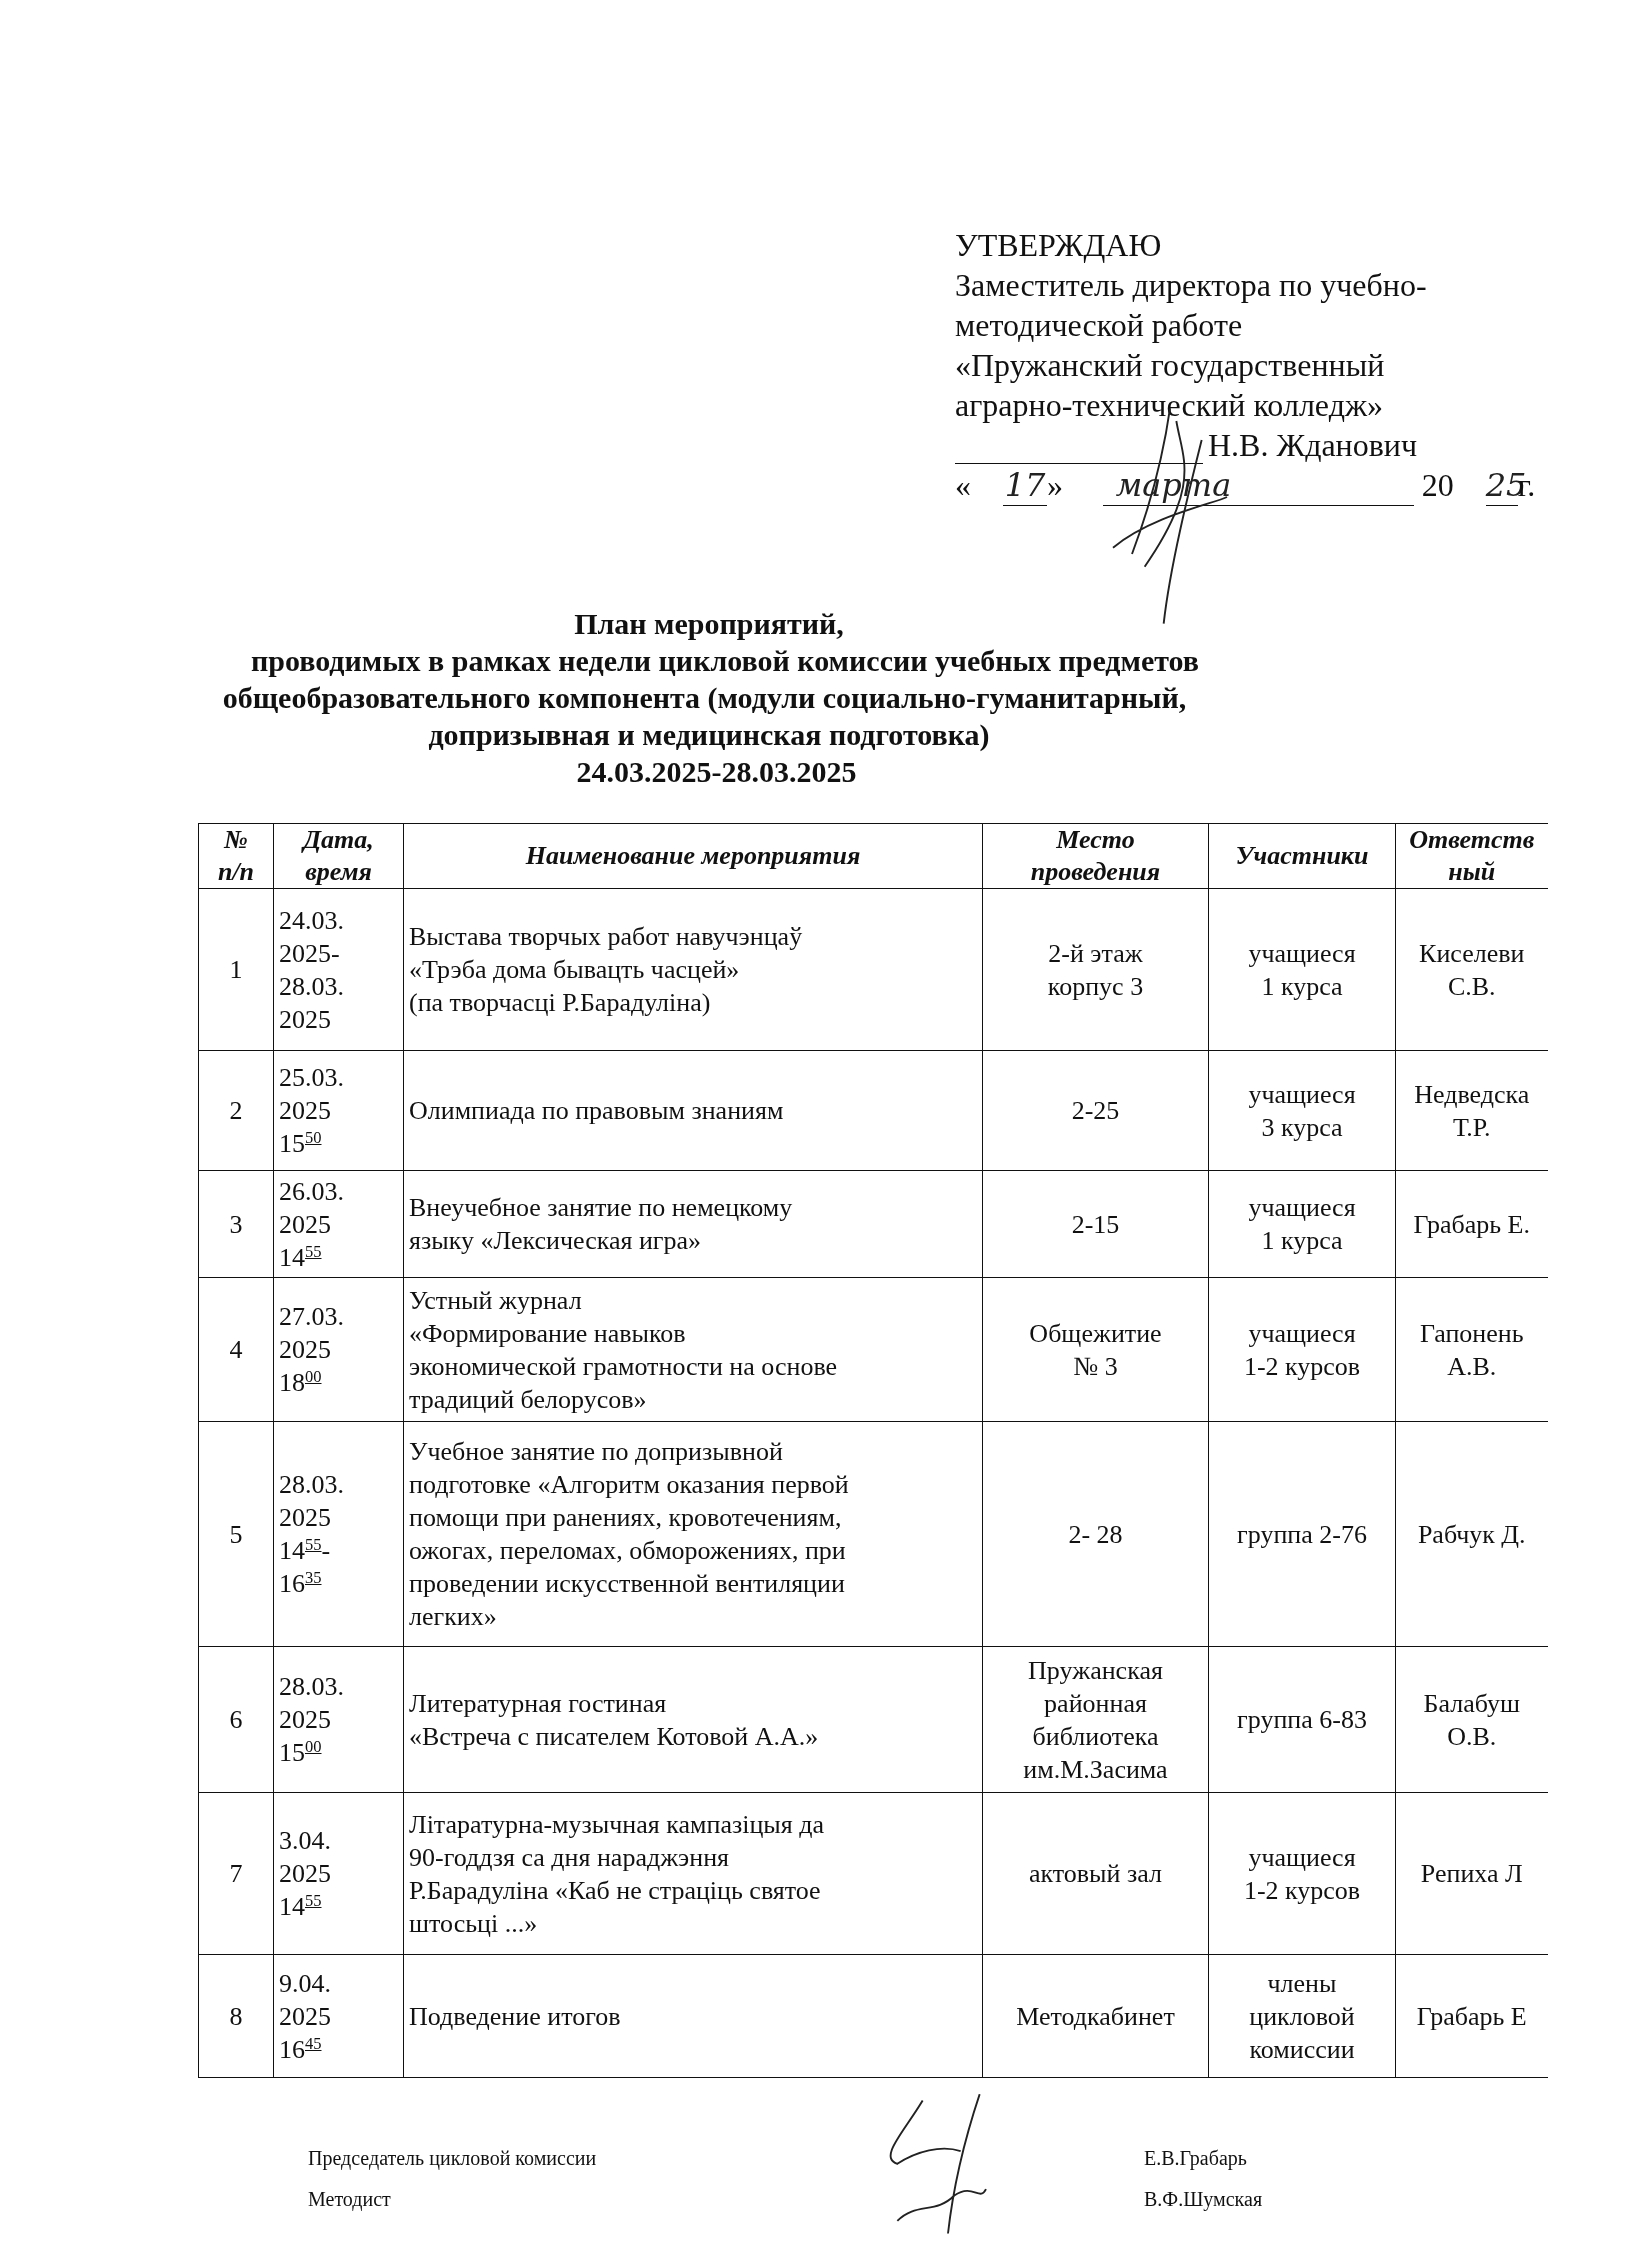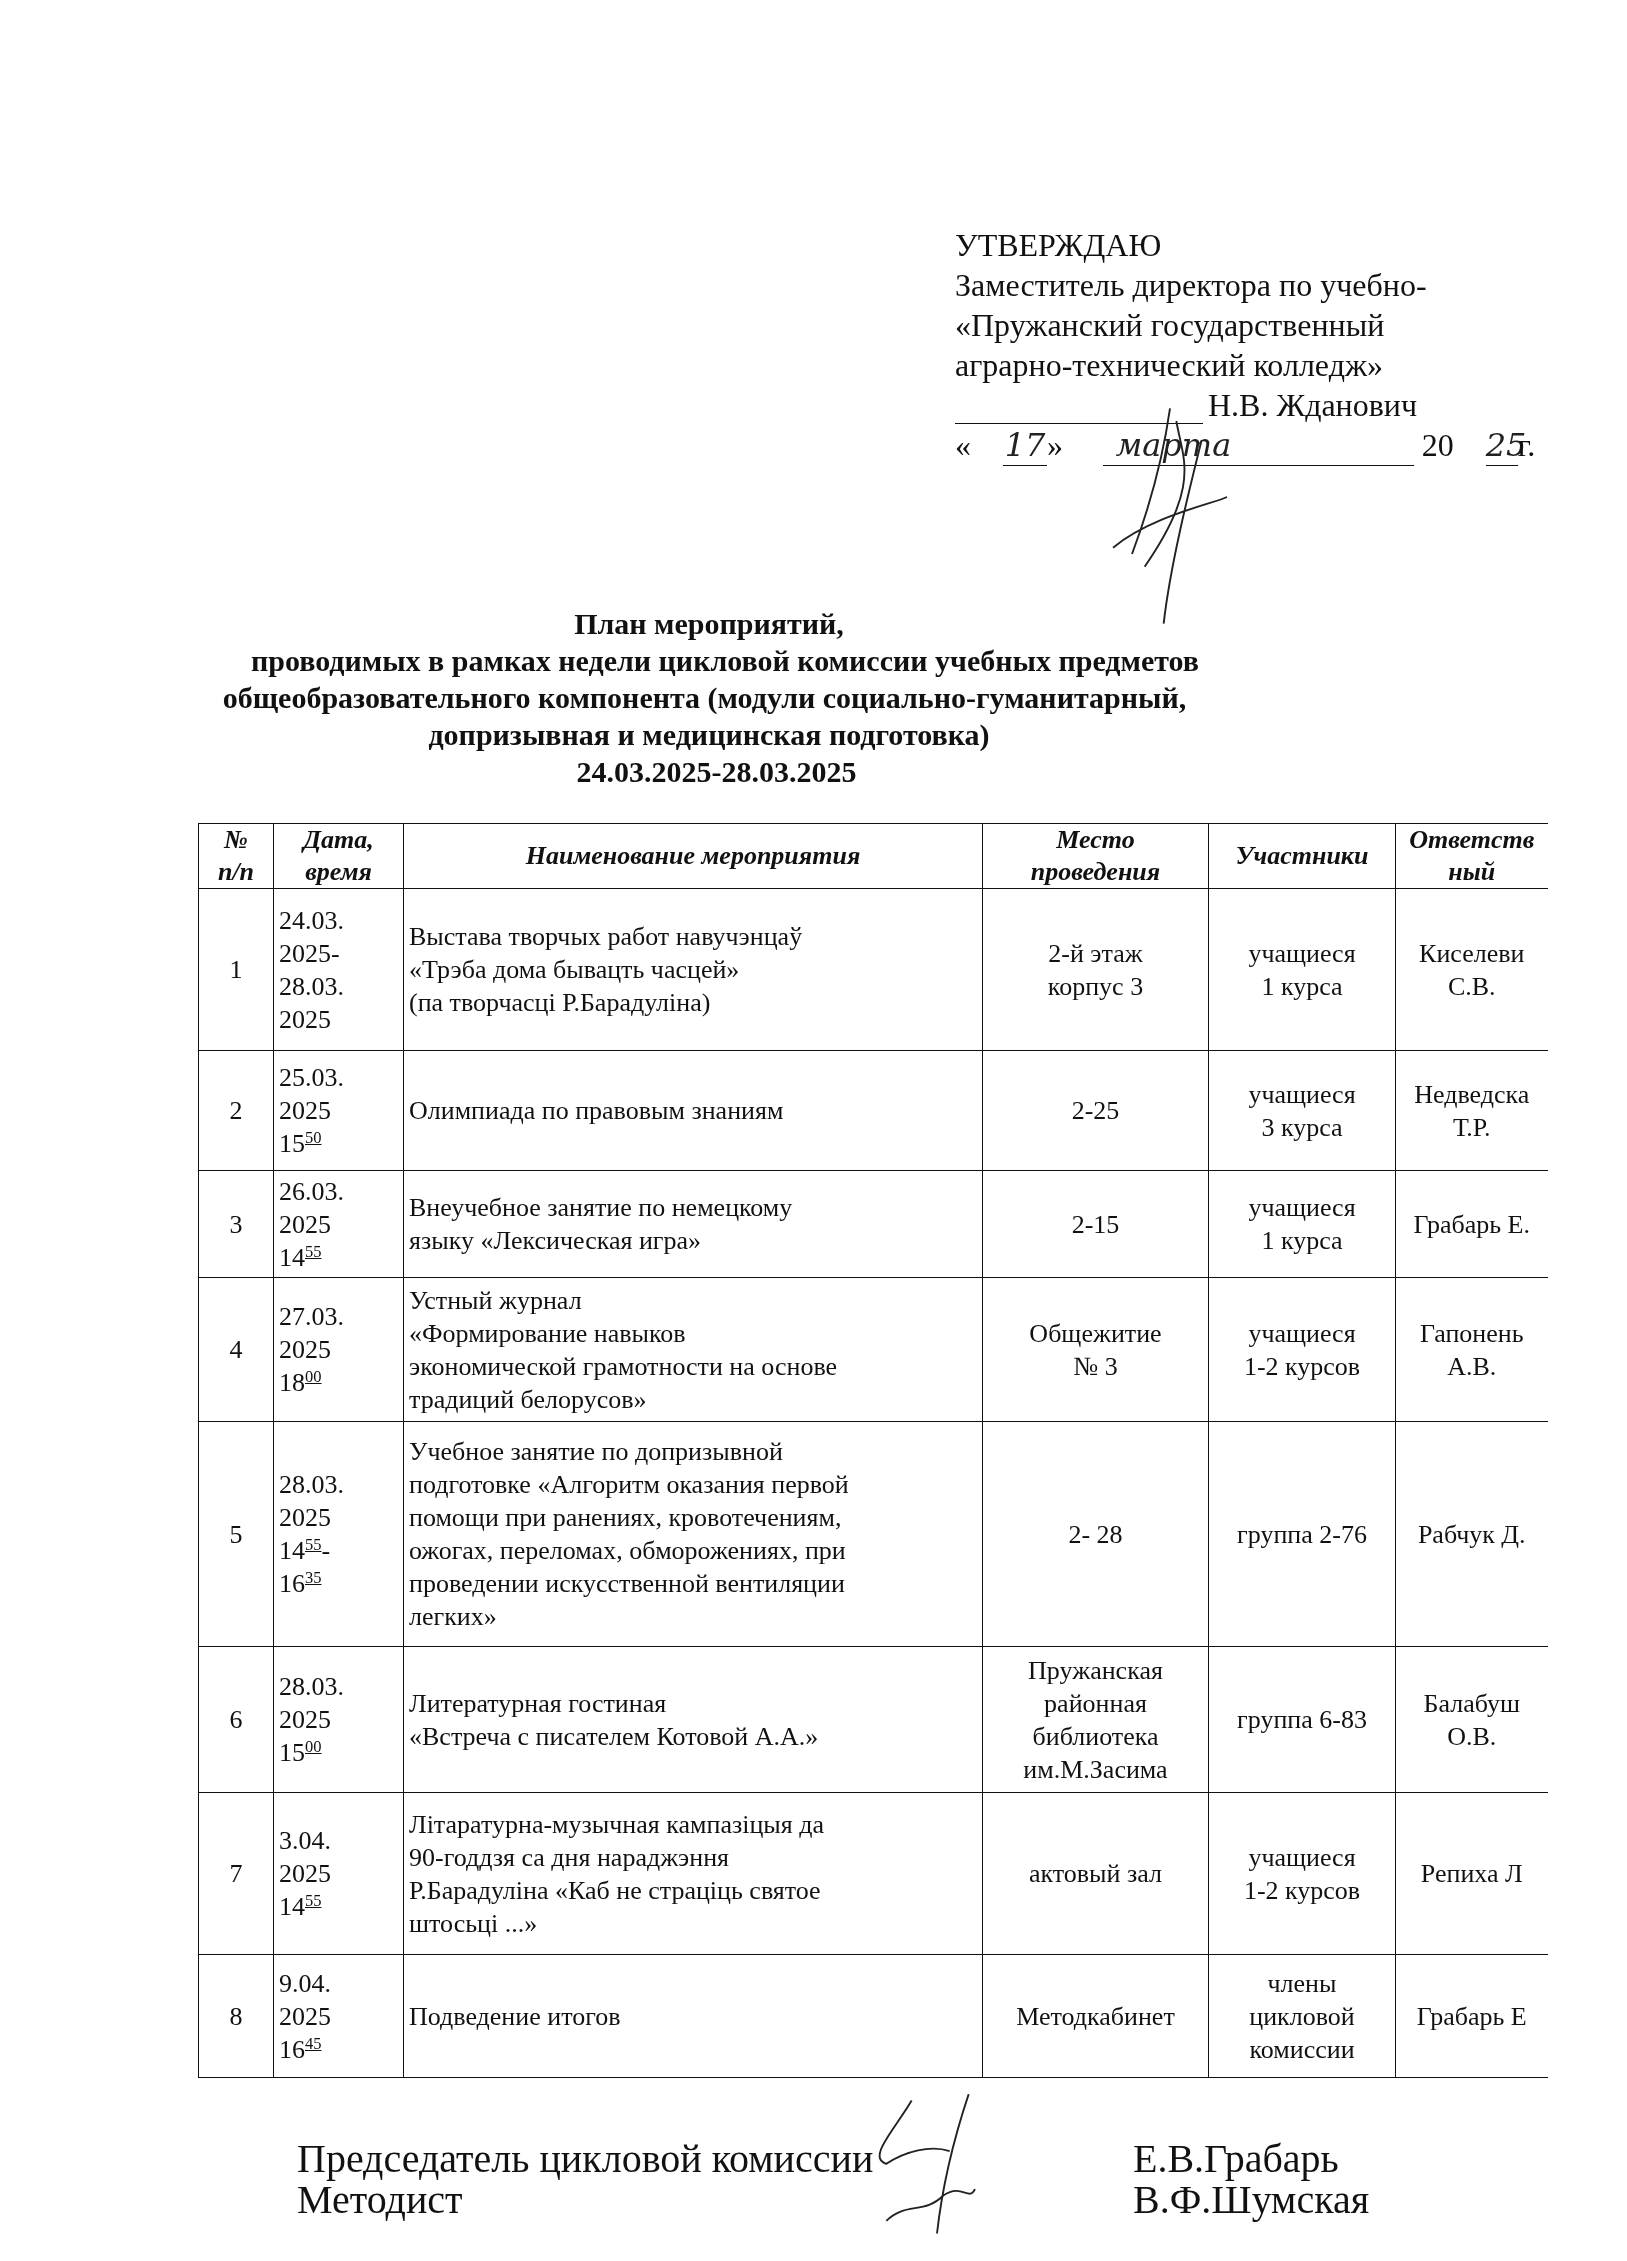--- a/index.html
+++ b/index.html
@@ -41,33 +41,34 @@
   table.plan td.c { text-align: center; }
   table.plan td.name { text-align: left; white-space: normal; }
   table.plan td.name.just { text-align: justify; text-align-last: left; }
   table.plan td.date { text-align: left; white-space: normal; }
   table.plan td.resp { text-align: center; border-right: none; }
   table.plan th.resp { border-right: none; }
   sup.t { font-size: 16.5px; text-decoration: underline; vertical-align: 9px; line-height: 0; }
   .cell-line { display: block; }
 
   .footer {
-    position: absolute; left: 297px; top: 2138px; width: 1140px;
-    font-size: 40px; line-height: 41px;
+    position: absolute; left: 308px; top: 2138px; width: 1140px;
+    font-size: 20px; line-height: 41px;
   }
   .footer .row { display: flex; }
   .footer .role { width: 836px; }
   .footer .person { }
 </style>
 </head>
 <body>
 
 <div class="approve">
   <div class="line">УТВЕРЖДАЮ</div>
   <div class="line">Заместитель директора по учебно-</div>
+  <div class="line">методической работе</div>
   <div class="line">«Пружанский государственный</div>
   <div class="line">аграрно-технический колледж»</div>
   <div class="line name-line">
     <span class="sig-underline"></span>
     <span>Н.В. Жданович</span>
   </div>
   <div class="date-line">
     <span>«</span><span class="u hand" style="width:44px">17</span><span>»</span>
     <span class="u hand" style="width:298px; text-align:left; padding-left:12.7px;">марта</span>
     <span>20</span><span class="u hand" style="width:32px">25</span><span>г.</span>

